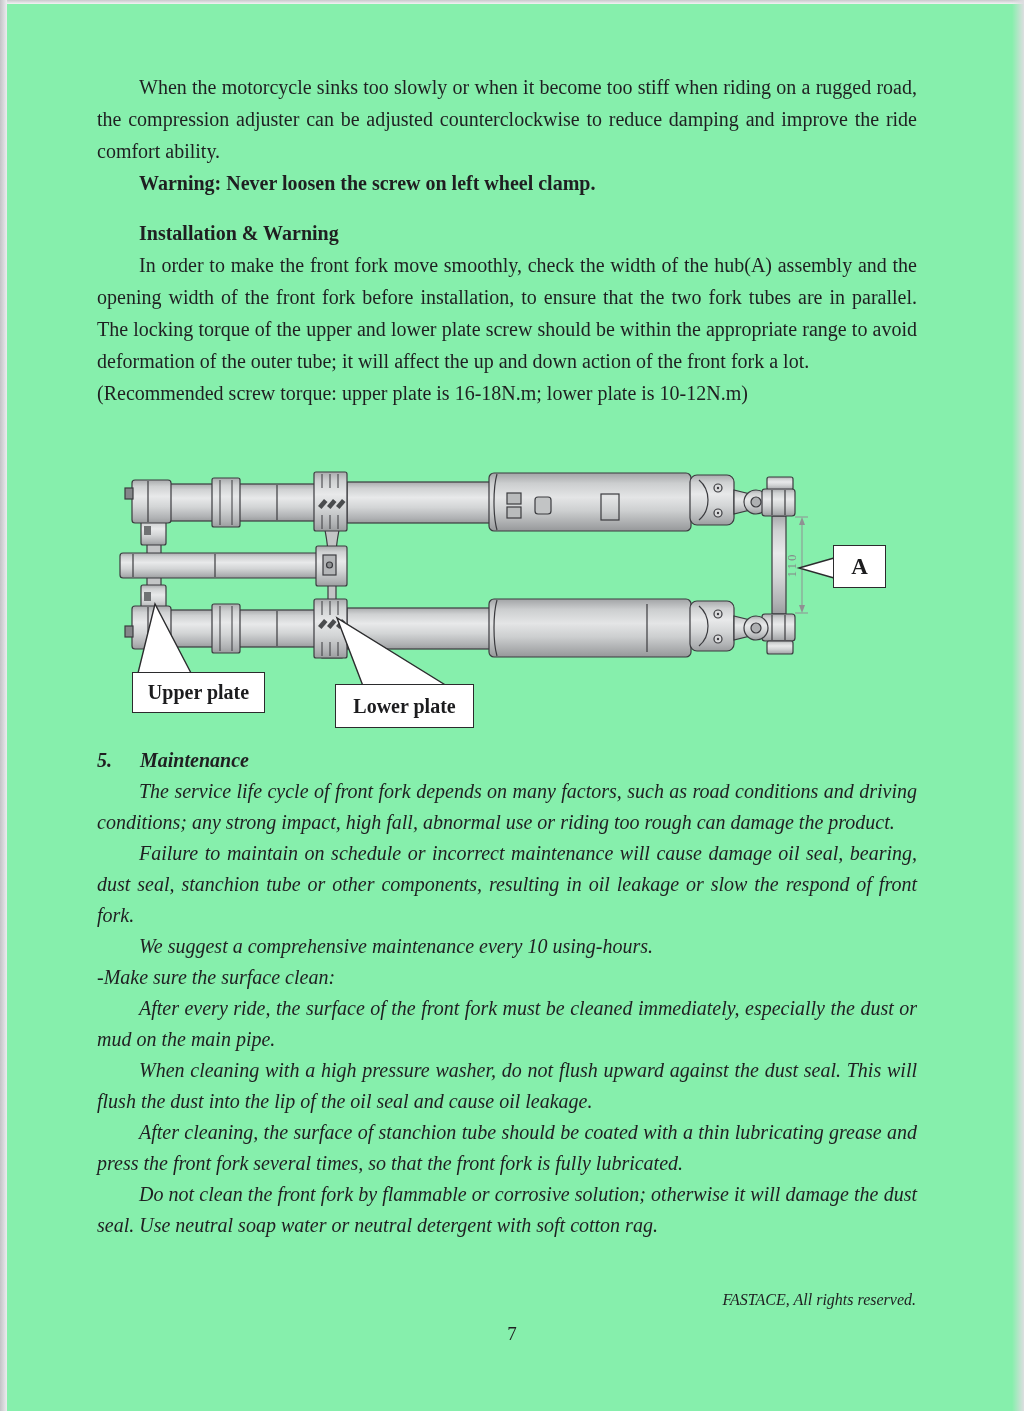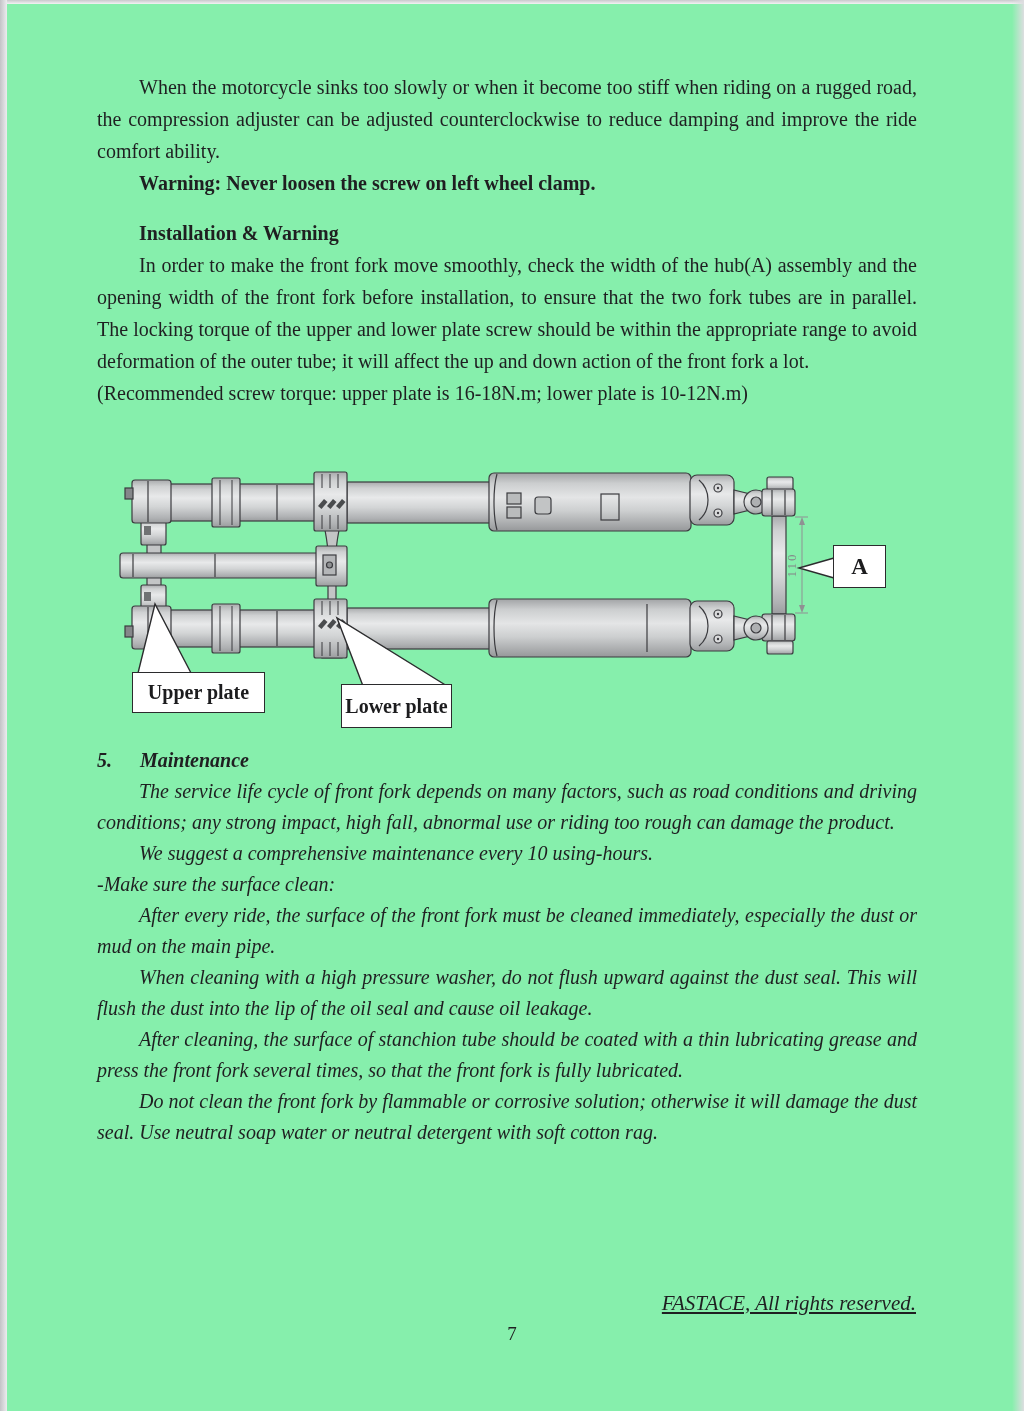--- a/index.html
+++ b/index.html
@@ -27,25 +27,25 @@
   .heading-gap { margin-left:28px; }
 
   .diagram { position:absolute; left:95px; top:458px; width:820px; height:292px; }
   .diagram svg { position:absolute; left:0; top:0; }
   .callout-box {
     position:absolute; background:#ffffff; border:1.6px solid #2b2b2d;
     display:flex; align-items:center; justify-content:center;
     font-weight:bold; font-size:20px; color:#1c1c1e;
   }
   #upper-plate-box { left:37px; top:214px; width:133px; height:41px; }
-  #lower-plate-box { left:246px; top:226px; width:111px; height:44px;justify-content:center; }
+  #lower-plate-box { left:240px; top:226px; width:139px; height:44px;justify-content:center; }
   #a-box { left:738px; top:87px; width:53px; height:43px; font-size:23px; }
 
   .footer-rights { position:absolute; right:108px; top:1291px;
-    font-style:italic; font-size:21px;text-decoration:underline; }
+    font-style:italic; font-size:16px; }
   .footer-page { position:absolute; left:0; top:1323px; width:1024px;
     text-align:center; font-size:19px; }
 </style>
 </head>
 <body>
 
 <div class="page">
   <div class="edge-top"></div>
   <div class="edge-left"></div>
   <div class="edge-right"></div>
@@ -205,20 +205,21 @@
     <div class="callout-box" id="a-box">
       <span>A</span>
     </div>
   </div>
 
   <div class="text-block" id="block-maintenance" style="top:745px;font-style:italic;">
     <p class="heading-row">
       <span>5.</span><span class="heading-gap">Maintenance</span>
     </p>
     <p class="indent">The service life cycle of front fork depends on many factors, such as road conditions and driving conditions; any strong impact, high fall, abnormal use or riding too rough can damage the product.</p>
+    <p class="indent">Failure to maintain on schedule or incorrect maintenance will cause damage oil seal, bearing, dust seal, stanchion tube or other components, resulting in oil leakage or slow the respond of front fork.</p>
     <p class="indent">We suggest a comprehensive maintenance every 10 using-hours.</p>
     <p>-Make sure the surface clean:</p>
     <p class="indent">After every ride, the surface of the front fork must be cleaned immediately, especially the dust or mud on the main pipe.</p>
     <p class="indent">When cleaning with a high pressure washer, do not flush upward against the dust seal. This will flush the dust into the lip of the oil seal and cause oil leakage.</p>
     <p class="indent">After cleaning, the surface of stanchion tube should be coated with a thin lubricating grease and press the front fork several times, so that the front fork is fully lubricated.</p>
     <p class="indent">Do not clean the front fork by flammable or corrosive solution; otherwise it will damage the dust seal. Use neutral soap water or neutral detergent with soft cotton rag.</p>
   </div>
 
   <div class="footer-rights">FASTACE, All rights reserved.</div>
   <div class="footer-page">7</div>

